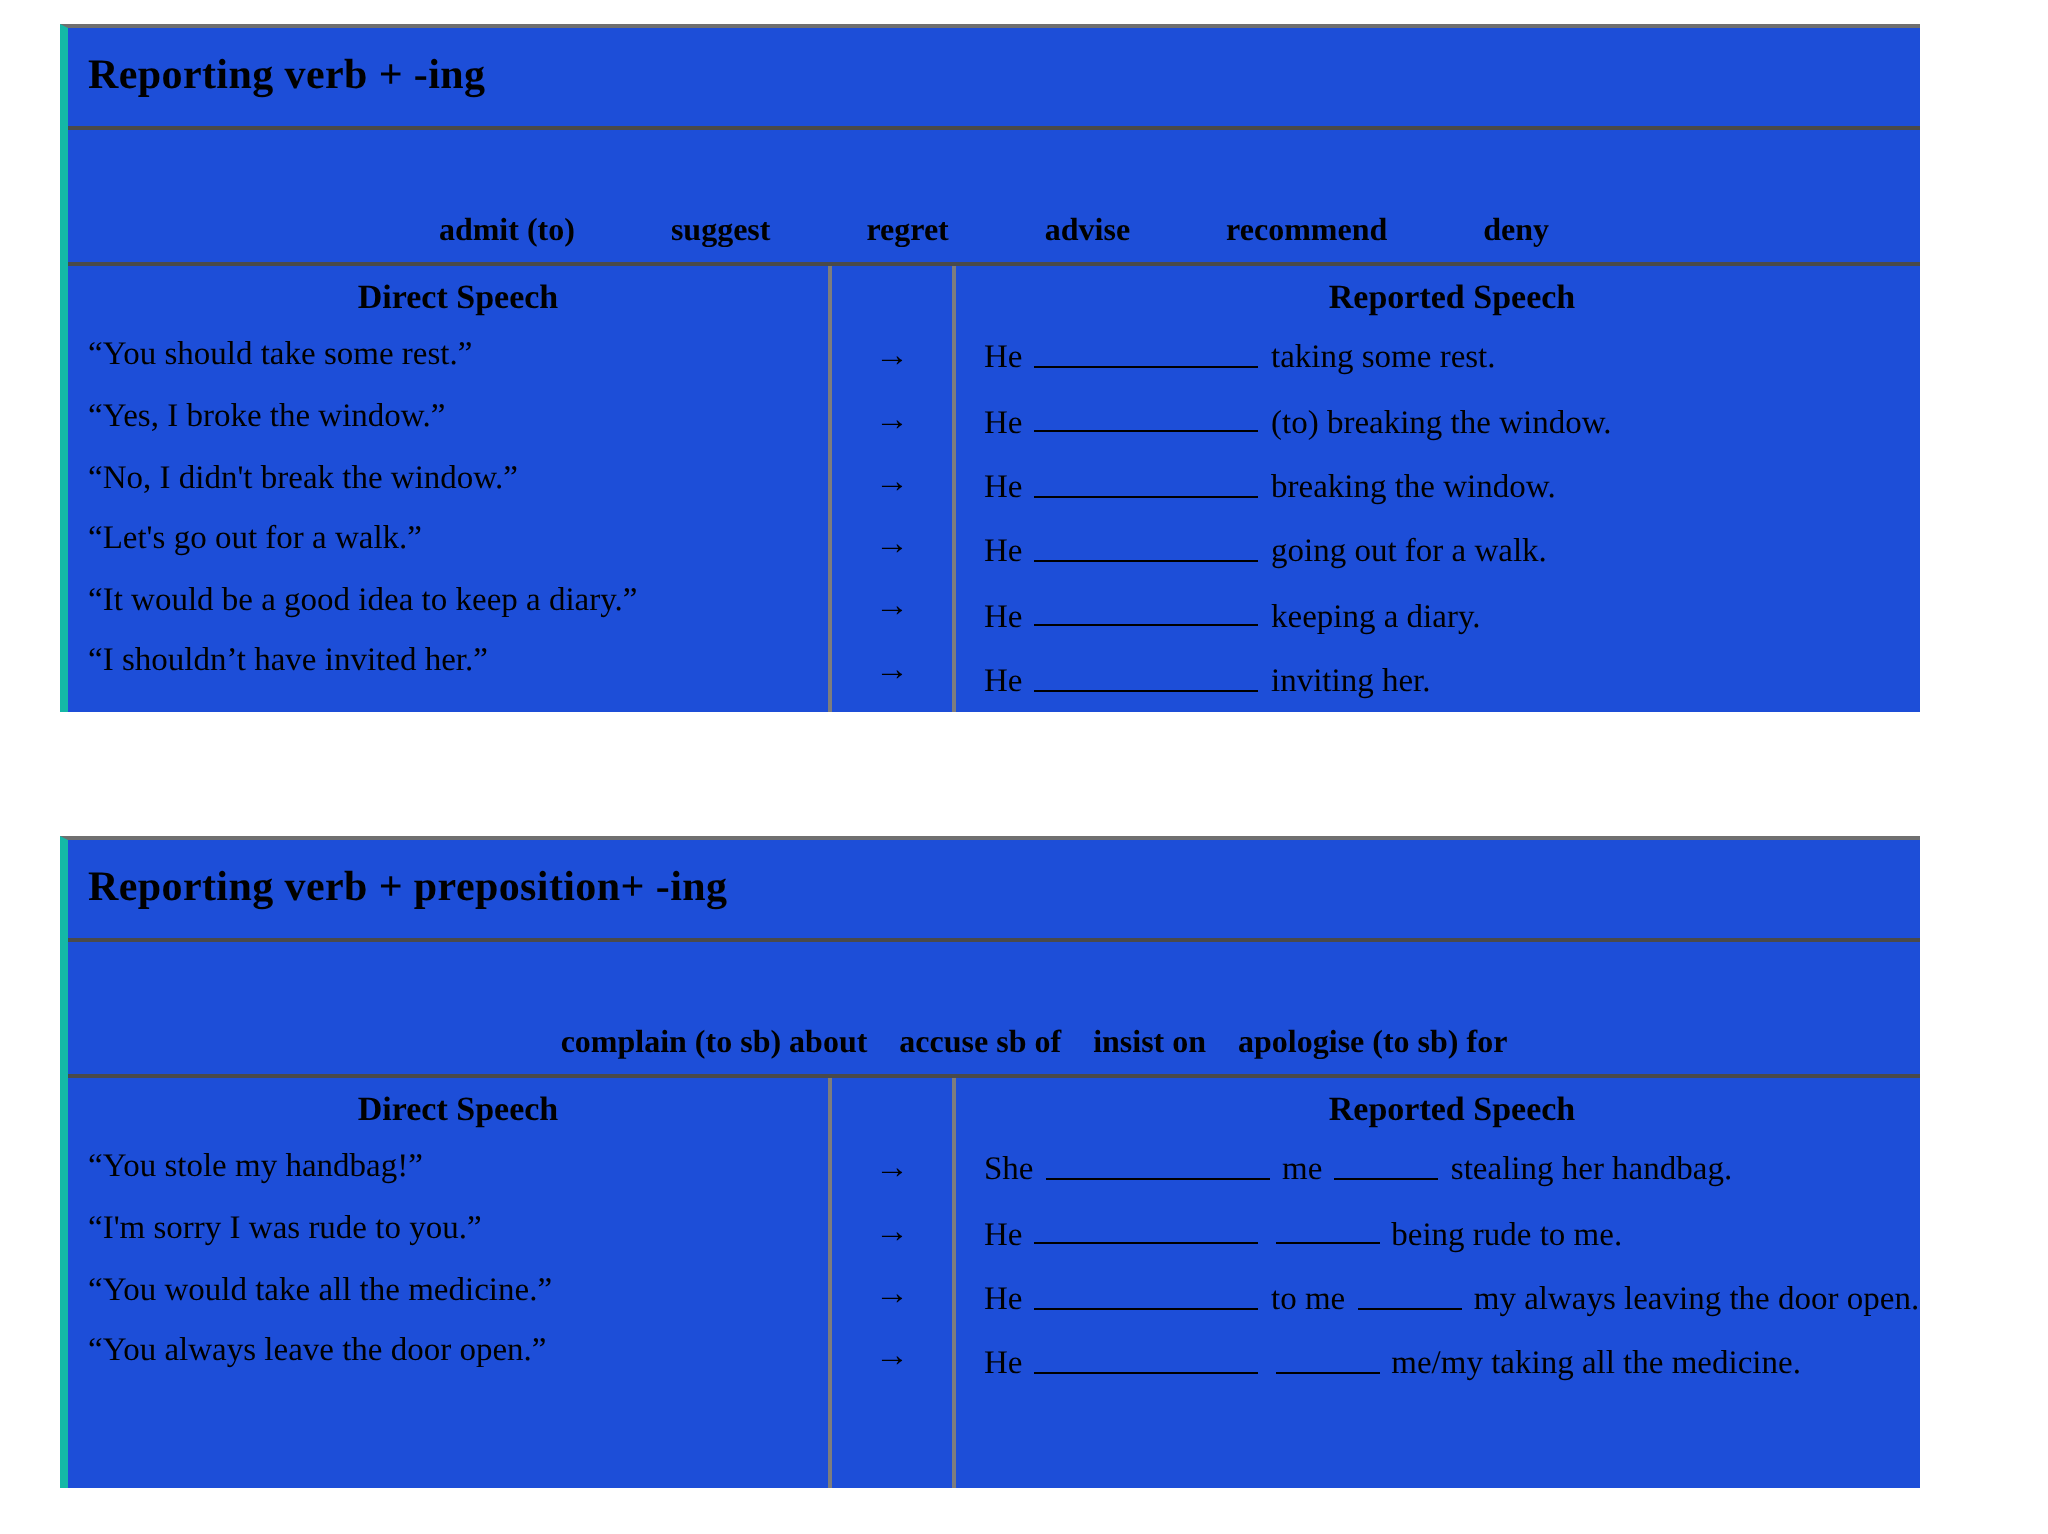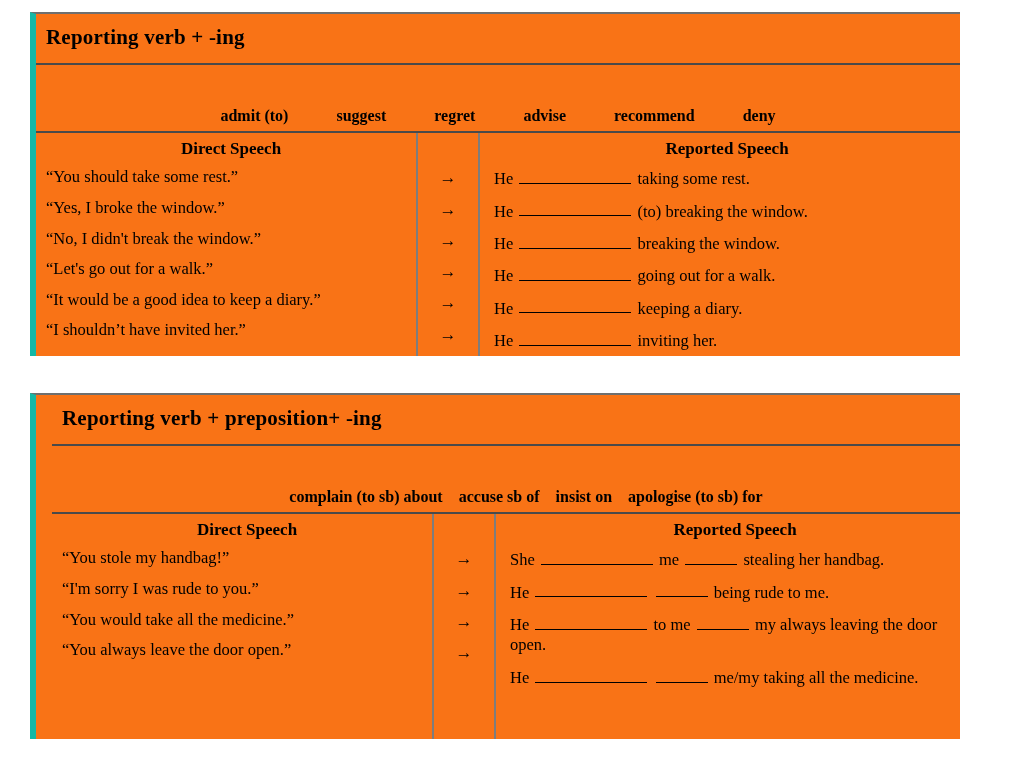--- a/index.html
+++ b/index.html
@@ -19,26 +19,26 @@
     width: 1024px;
     height: 767px;
   }
 
   
   .ws {
     position: absolute;
     left: 30px;
     width: 930px;
     box-sizing: border-box;
-    border-left: 6px solid #14b8a6;
+    border-left: 4px solid #14b8a6;
     border-top: 2px solid #6f6f6f;
-    background: #f97316;
+    background: #1d4ed8;
   }
   .ws-1 { top: 12px; }
-  .ws-2 { top: 393px; padding-left: 16px; }
+  .ws-2 { top: 418px; }
 
   
   .title-row {
     border-bottom: 2px solid #4a4a4a;
     padding: 12px 0 14px 10px;
     box-sizing: border-box;
   }
   .title-text {
     font-size: 21px;
     font-weight: bold;

